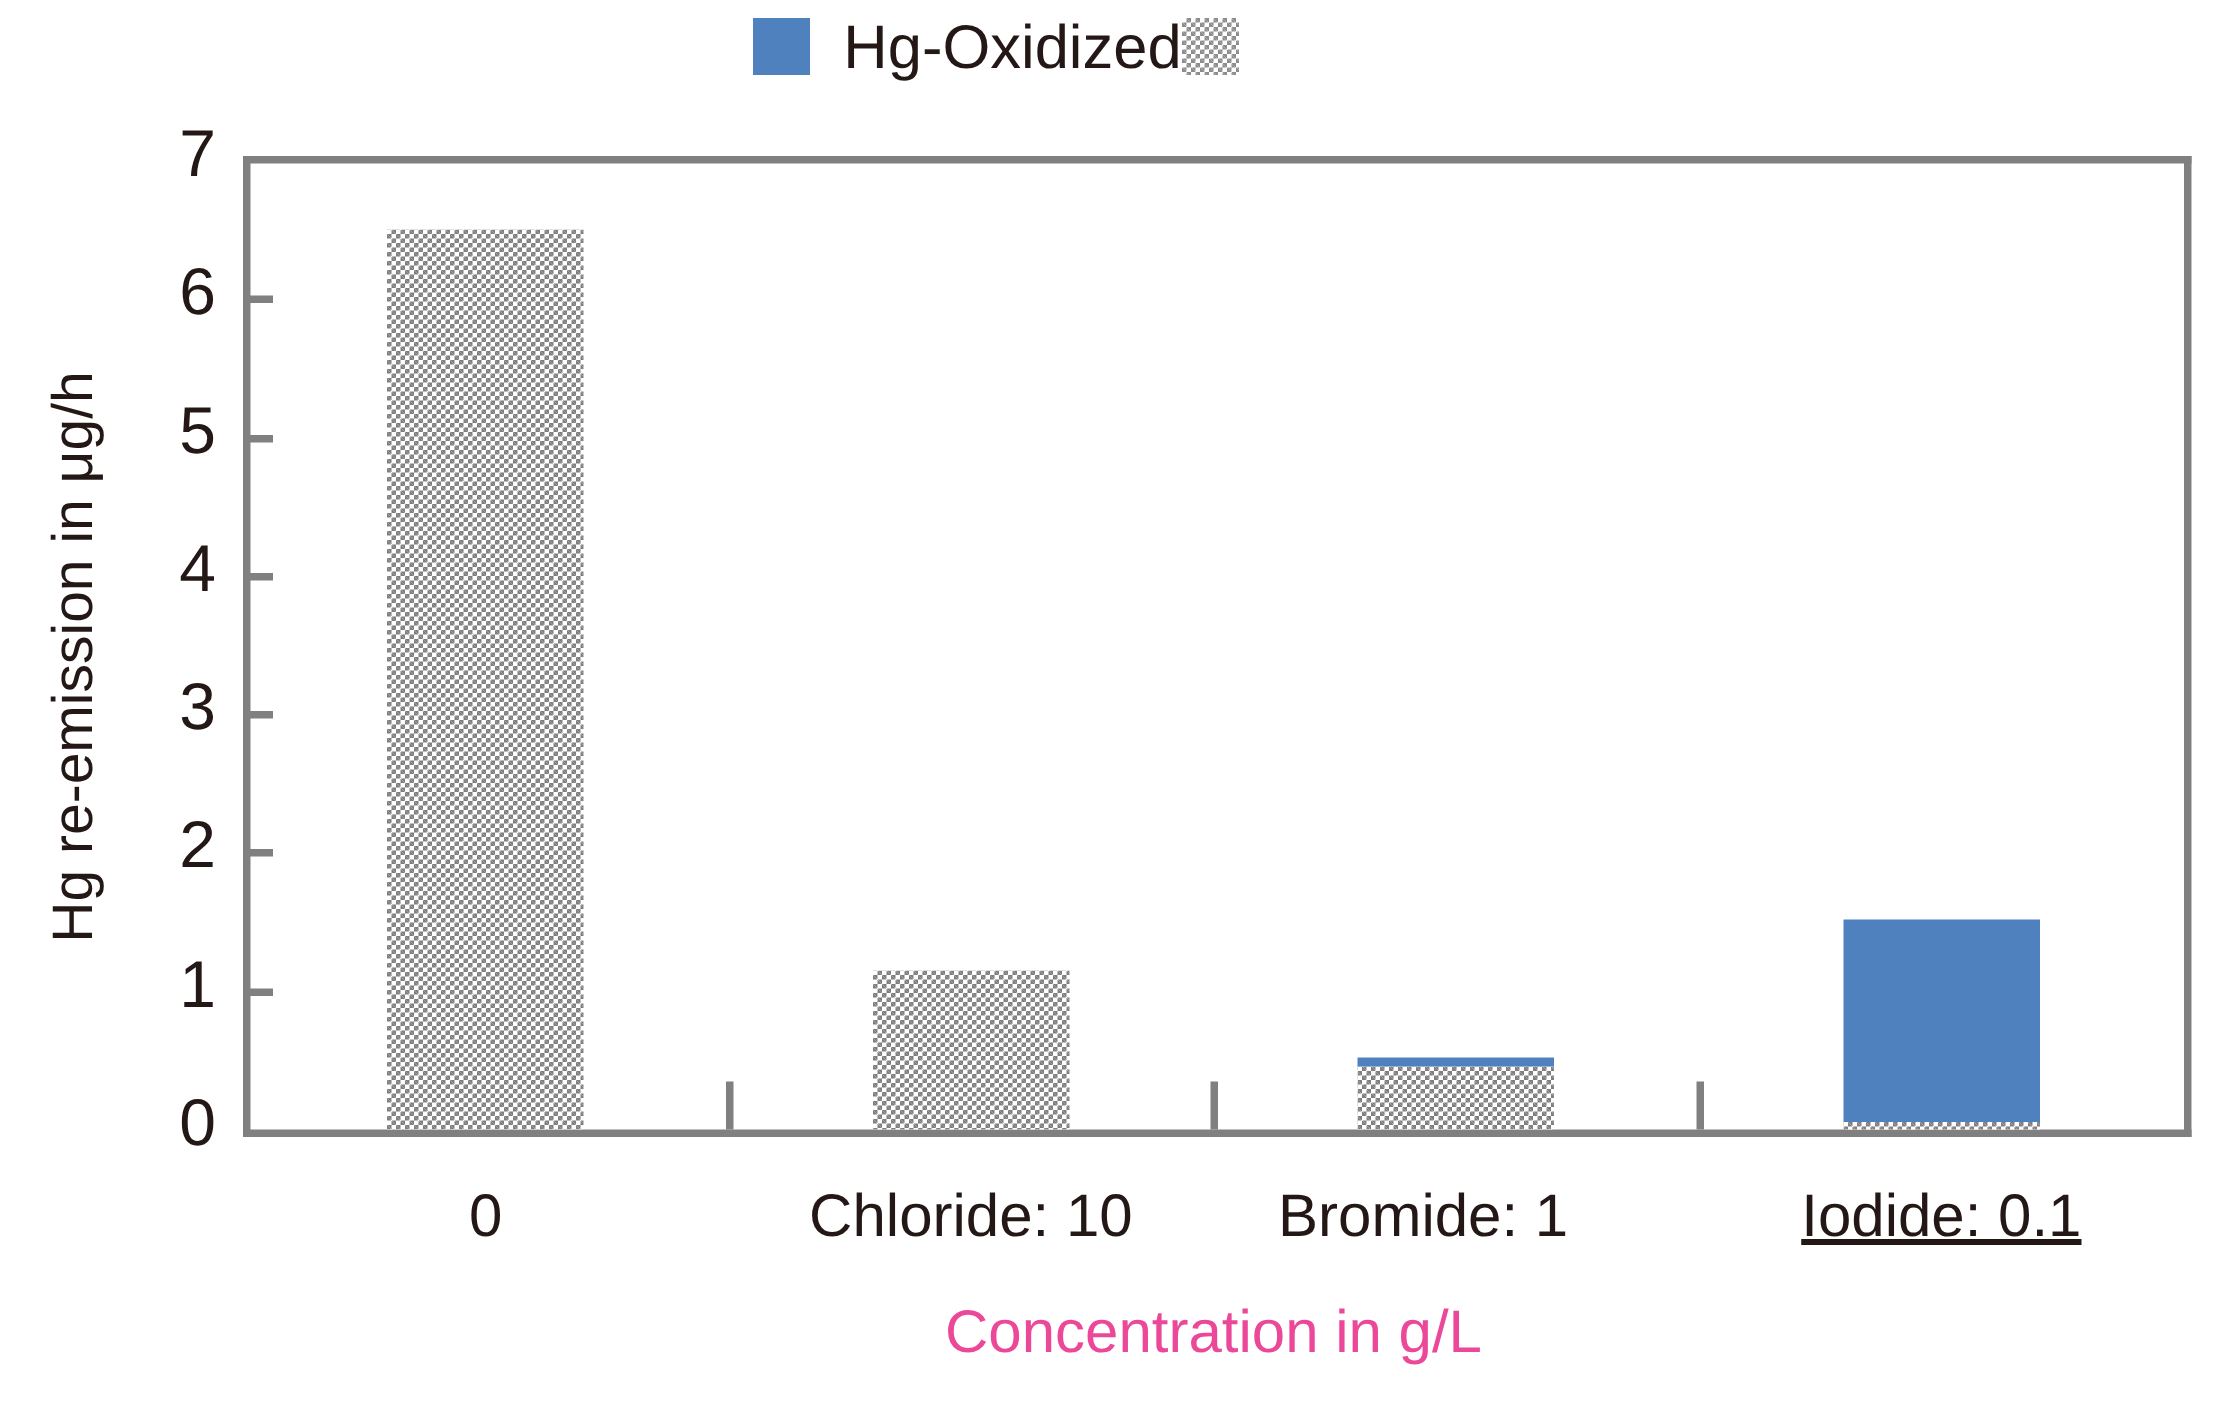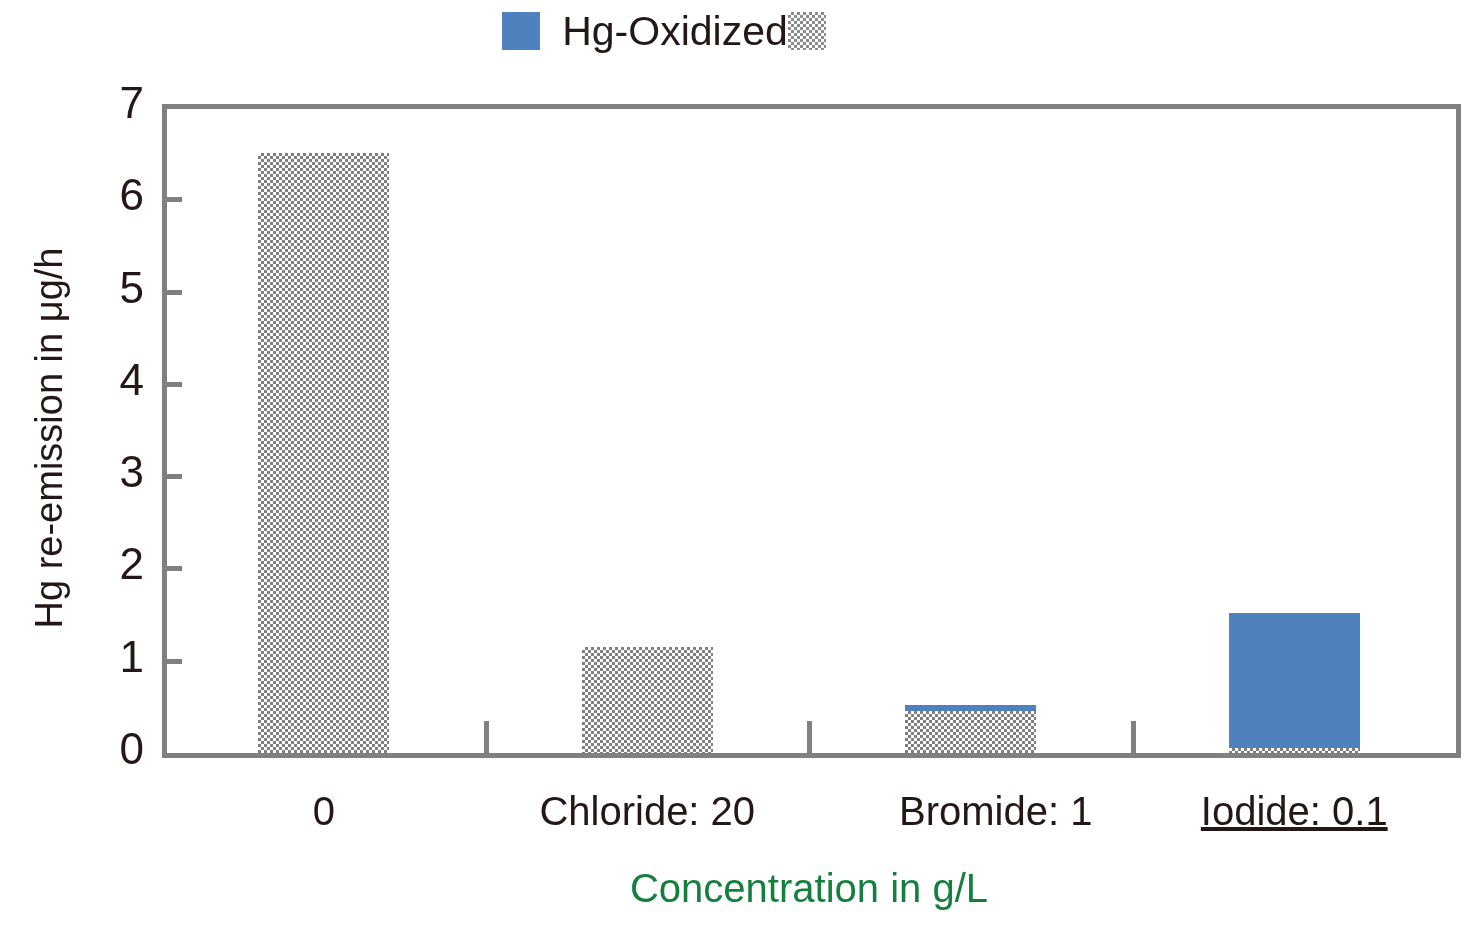--- a/index.html
+++ b/index.html
@@ -74,21 +74,21 @@
     white-space: nowrap;
   }
   .xlabel {
     position: absolute;
     left: 162px;
     top: 868px;
     width: 1294px;
     text-align: center;
     font-size: 40px;
     line-height: 1;
-    color: #15803d;
+    color: #ec4899;
     white-space: nowrap;
   }
 
   
   .plot-area {
     position: absolute;
     left: 162px;
     top: 107px;
     width: 1294px;
     height: 646px;
@@ -204,22 +204,22 @@
       <div class="ytick-label" style="top: 357.857px;">4</div>
       <div class="ytick" style="top: 289.571px;"></div>
       <div class="ytick-label" style="top: 265.571px;">5</div>
       <div class="ytick" style="top: 197.286px;"></div>
       <div class="ytick-label" style="top: 173.286px;">6</div>
       <div class="ytick-label" style="top: 81px;">7</div>
       <div class="xtick" style="left: 483.5px;"></div>
       <div class="xtick" style="left: 807px;"></div>
       <div class="xtick" style="left: 1130.5px;"></div>
       <div class="xtick-label" style="left: 162px; width: 323.5px;">0</div>
-      <div class="xtick-label" style="left: 485.5px; width: 323.5px;">Chloride: 20</div>
-      <div class="xtick-label" style="left: 834px; width: 323.5px; text-align: center;">Bromide: 1</div>
+      <div class="xtick-label" style="left: 485.5px; width: 323.5px;">Chloride: 10</div>
+      <div class="xtick-label" style="left: 787px; width: 323.5px; text-align: center;">Bromide: 1</div>
       <div class="xtick-label" style="left: 1132.5px; width: 323.5px; text-decoration: underline;">Iodide: 0.1</div>
     </div>
   <div id="bars-layer">
       <div class="bar-stack" style="left: 258.241px; width: 131.018px; top: 107px; height: 646px; position: absolute;">
         <div class="bar-seg seg-elemental" style="height: 599.857px; bottom: 0px; position: absolute;"></div>
       </div>
       <div class="bar-stack" style="left: 581.741px; width: 131.018px; top: 107px; height: 646px; position: absolute;">
         <div class="bar-seg seg-elemental" style="height: 106.129px; bottom: 0px; position: absolute;"></div>
       </div>
       <div class="bar-stack" style="left: 905.241px; width: 131.018px; top: 107px; height: 646px; position: absolute;">

